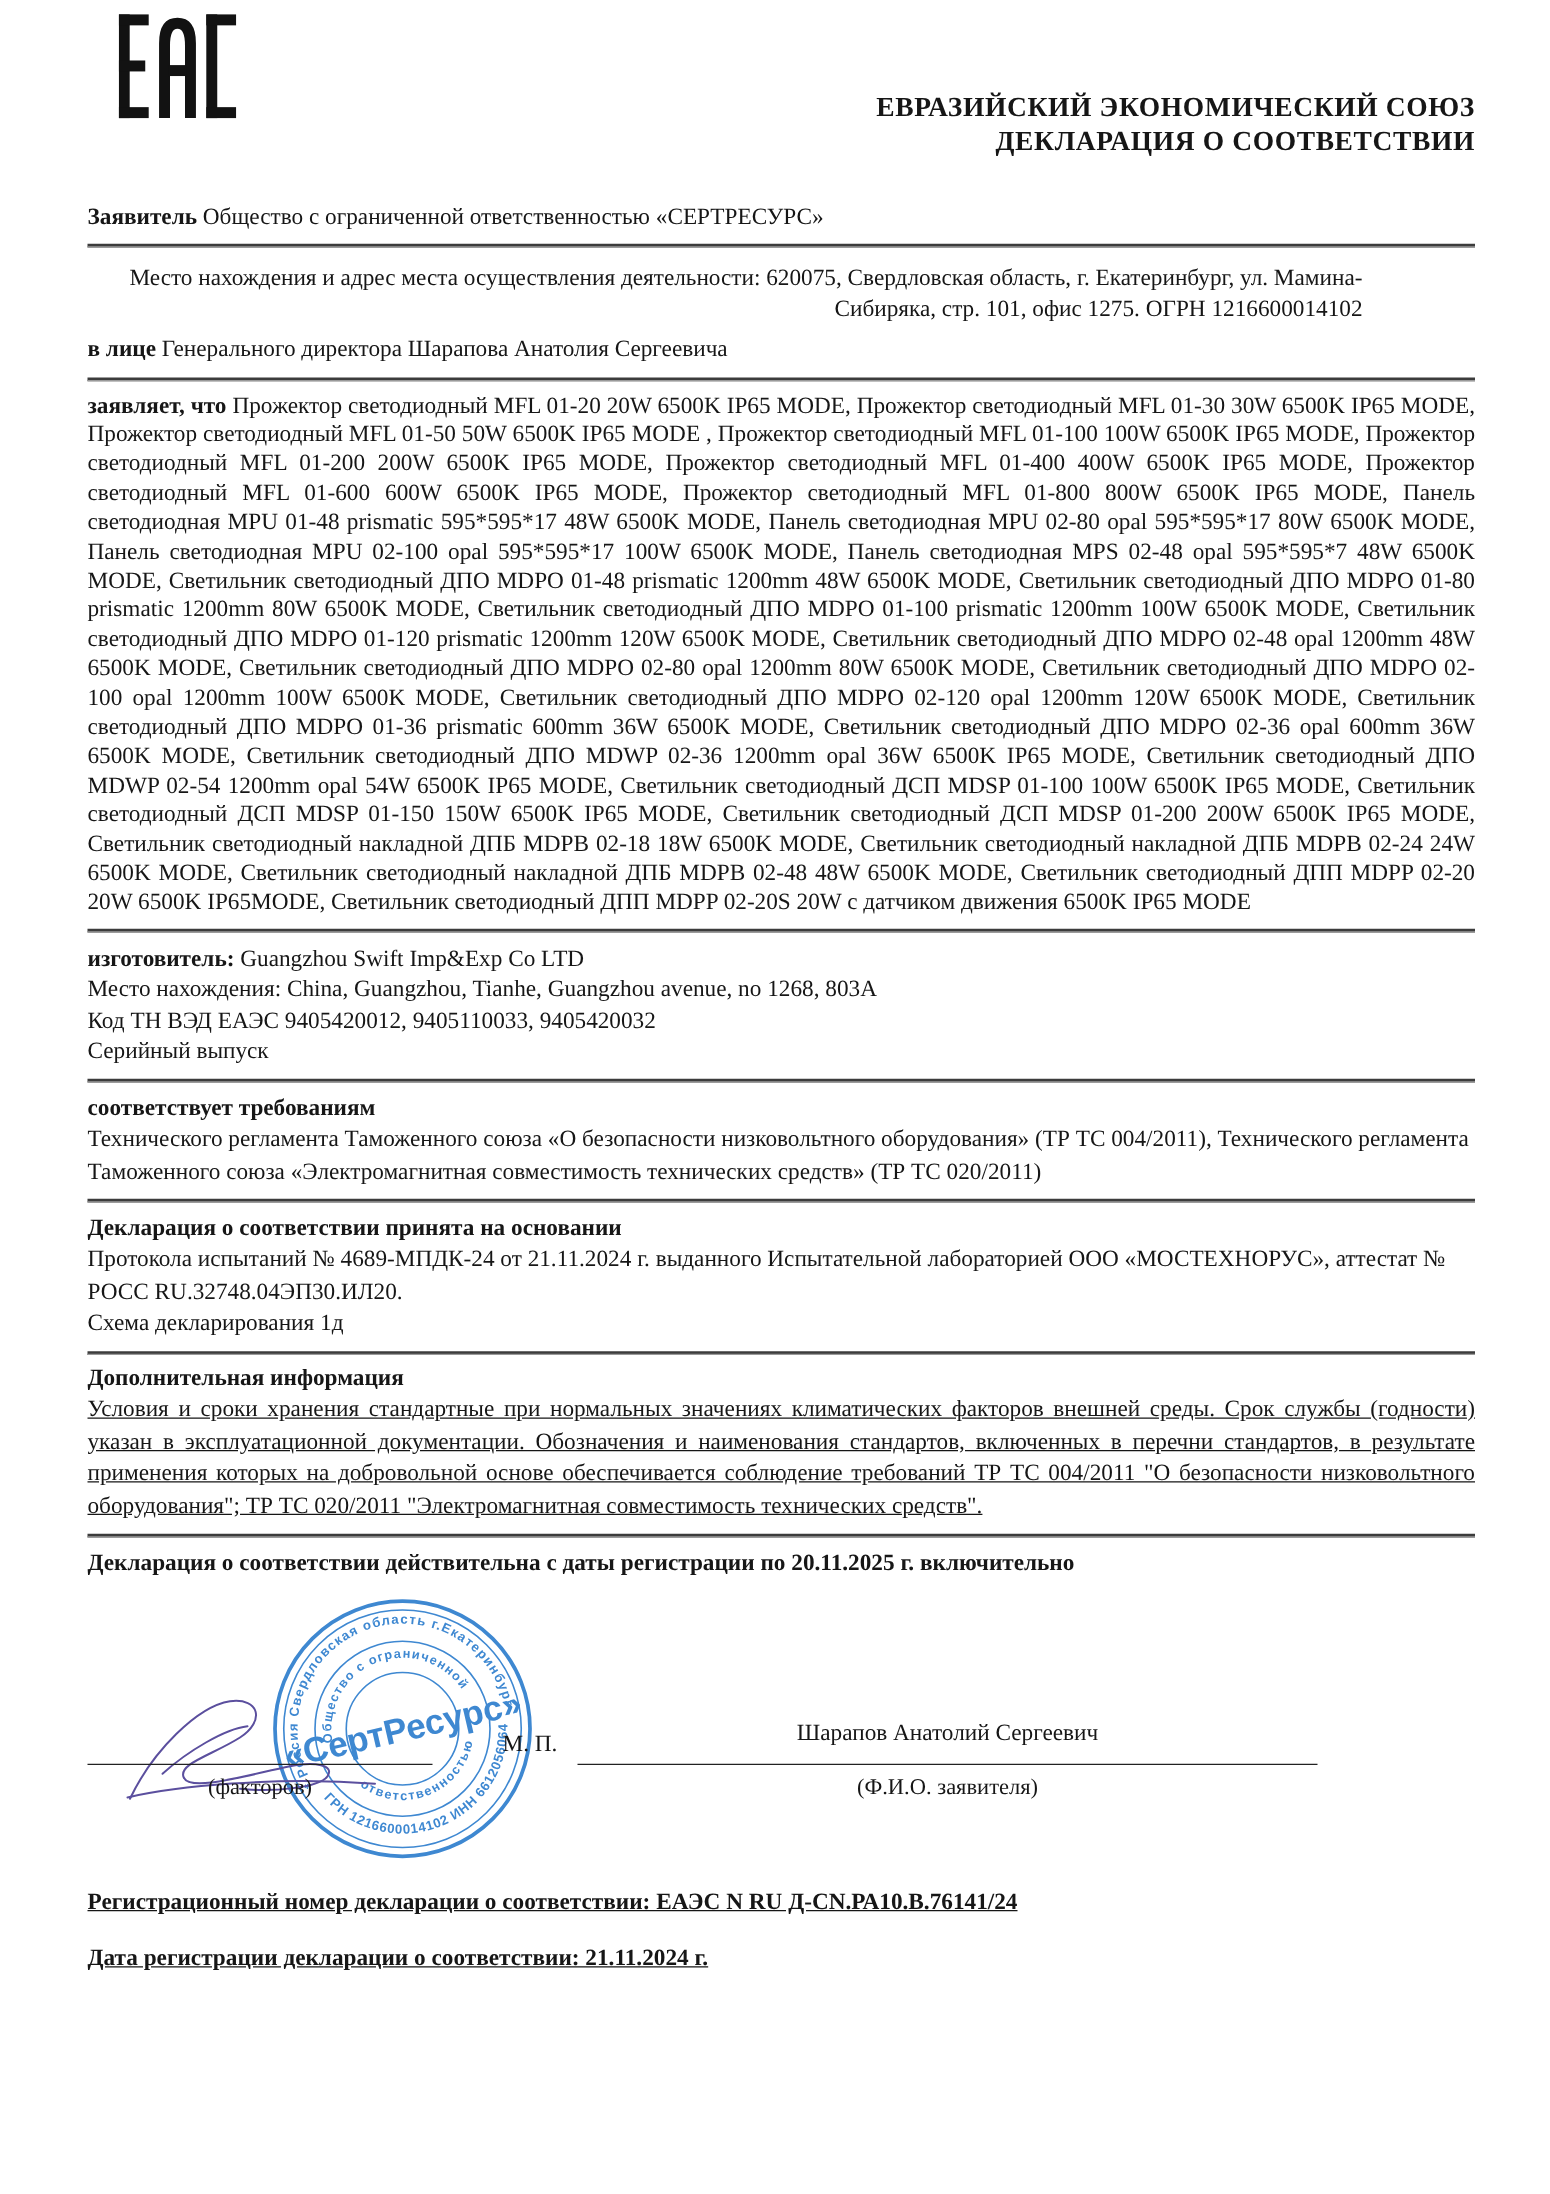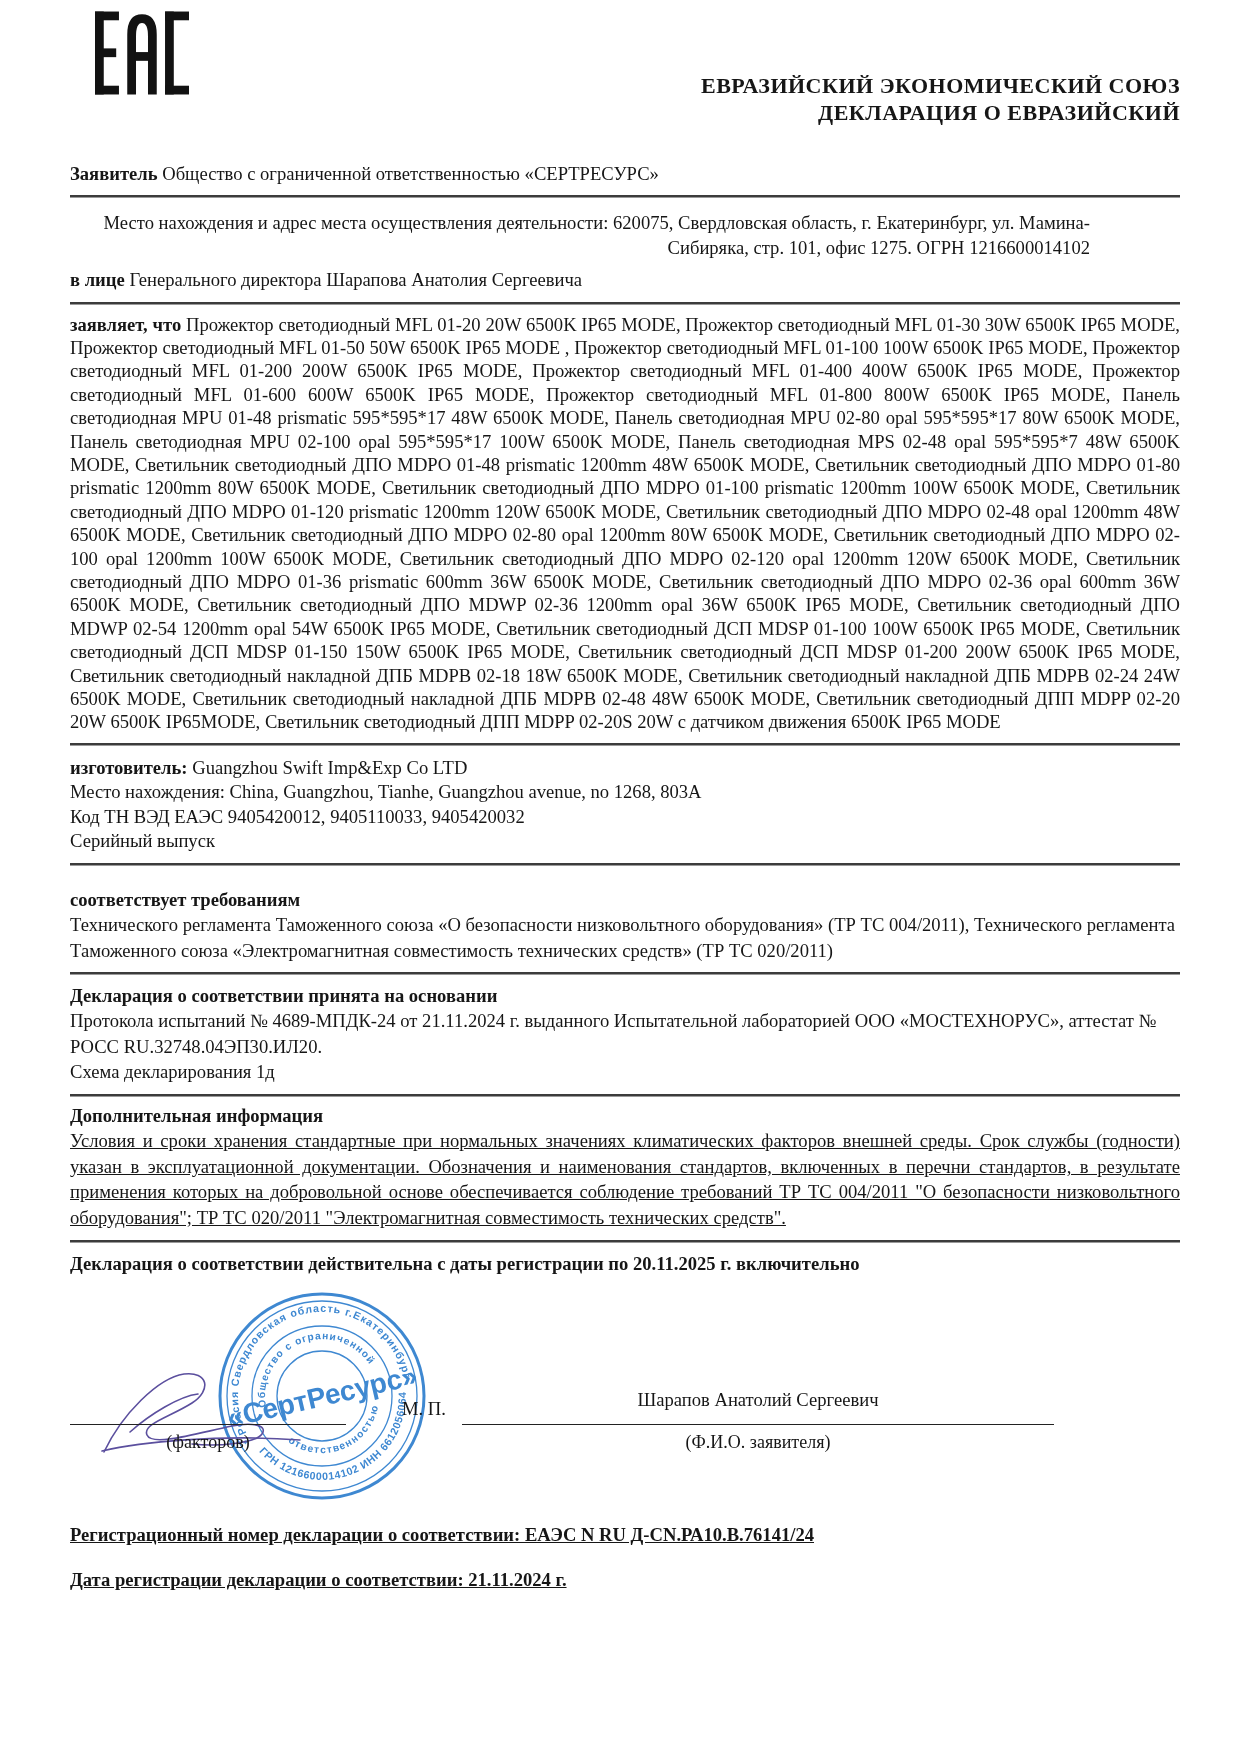--- a/index.html
+++ b/index.html
@@ -17,21 +17,21 @@
   .header{position:relative;padding-top:72px;min-height:58px;}
   .eac-logo{position:absolute;left:25px;top:10px;width:94px;height:86px;}
   .titles{text-align:right;font-weight:bold;font-size:22px;line-height:27px;letter-spacing:.5px;}
   .row{line-height:24px;}
   .applicant{margin-top:32px;}
   .rule{height:2px;background:#3c3c3c;border-bottom:1px solid #9a9a9a;margin-top:9px;}
   .address{margin-top:13px;line-height:24.5px;max-width:1020px;text-align:right;}
   .vlitse{margin-top:8px;line-height:24.5px;}
   .big-par{margin-top:8px;line-height:23.4px;text-align:justify;}
   .manuf{margin-top:10px;line-height:24.5px;}
-  .compl{margin-top:21px;line-height:25.4px;}
+  .compl{margin-top:8px;line-height:25.4px;}
   .basis{margin-top:8px;line-height:25.4px;}
   .addinfo{margin-top:6px;line-height:25.6px;}
   .addinfo .par{text-align:justify;text-decoration:underline;}
   .validity{margin-top:8px;line-height:25px;font-weight:bold;}
   b{font-weight:bold;}
   .sig-block{position:relative;height:246px;}
   .sig-line{position:absolute;border-top:1.6px solid #222;}
   .sig-line.left{left:0;top:148px;width:276px;}
   .sig-line.right{left:392px;top:148px;width:592px;}
   .caption{position:absolute;font-size:18px;}
@@ -59,21 +59,21 @@
           <rect x="0" y="80.5" width="26" height="9.5"></rect>
           <path d="M35,90 V25 Q35,3 51,3 Q67,3 67,25 V90 H57.5 V27 Q57.5,12.5 51,12.5 Q44.5,12.5 44.5,27 V90 Z"></path>
           <rect x="43" y="44" width="16" height="9.5"></rect>
           <rect x="76" y="0" width="9.5" height="90"></rect>
           <rect x="76" y="0" width="26" height="9.5"></rect>
           <rect x="76" y="80.5" width="26" height="9.5"></rect>
         </g>
       </svg>
       <div class="titles">
         <div>ЕВРАЗИЙСКИЙ ЭКОНОМИЧЕСКИЙ СОЮЗ</div>
-        <div>ДЕКЛАРАЦИЯ О ЕВРАЗИЙСКИЙ</div>
+        <div>ДЕКЛАРАЦИЯ О СООТВЕТСТВИИ</div>
       </div>
     </div>
 
     <div class="row applicant">
       <b>Заявитель</b>
       <span>Общество с ограниченной ответственностью «СЕРТРЕСУРС»</span>
     </div>
     <div class="rule"></div>
 
     <div class="address">Место нахождения и адрес места осуществления деятельности: 620075, Свердловская область, г. Екатеринбург, ул. Мамина-Сибиряка, стр. 101, офис 1275. ОГРН 1216600014102</div>

